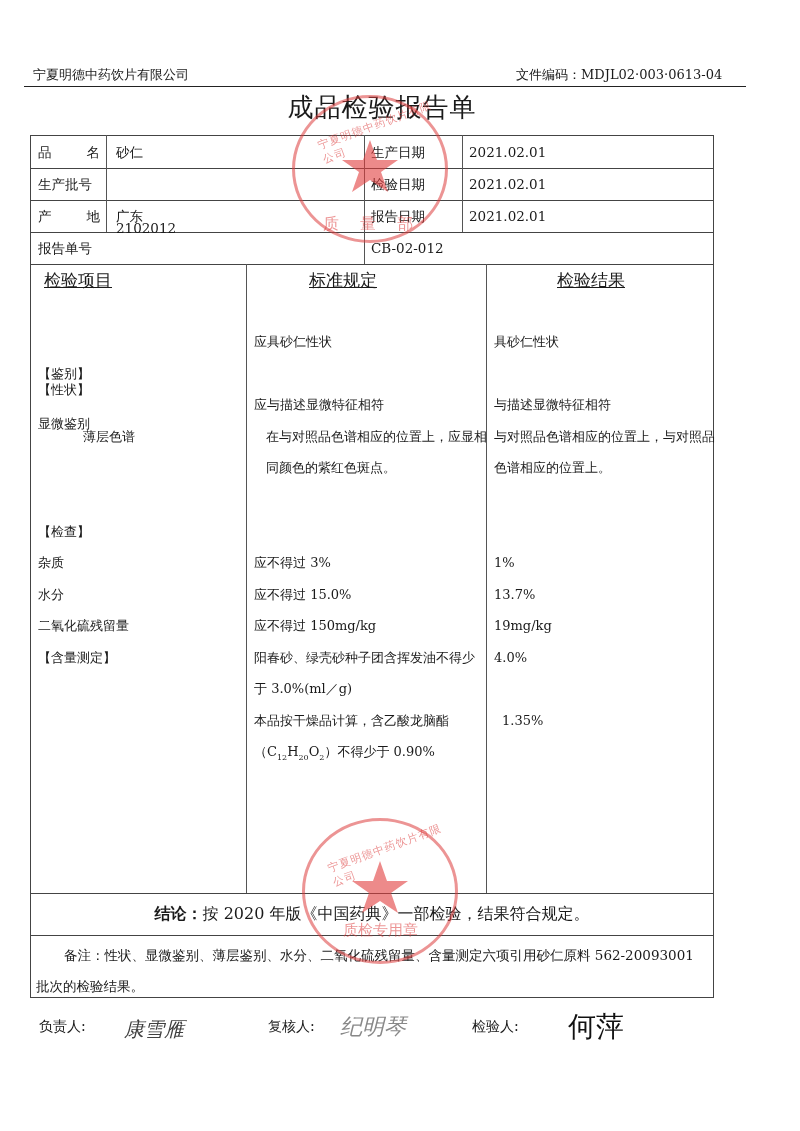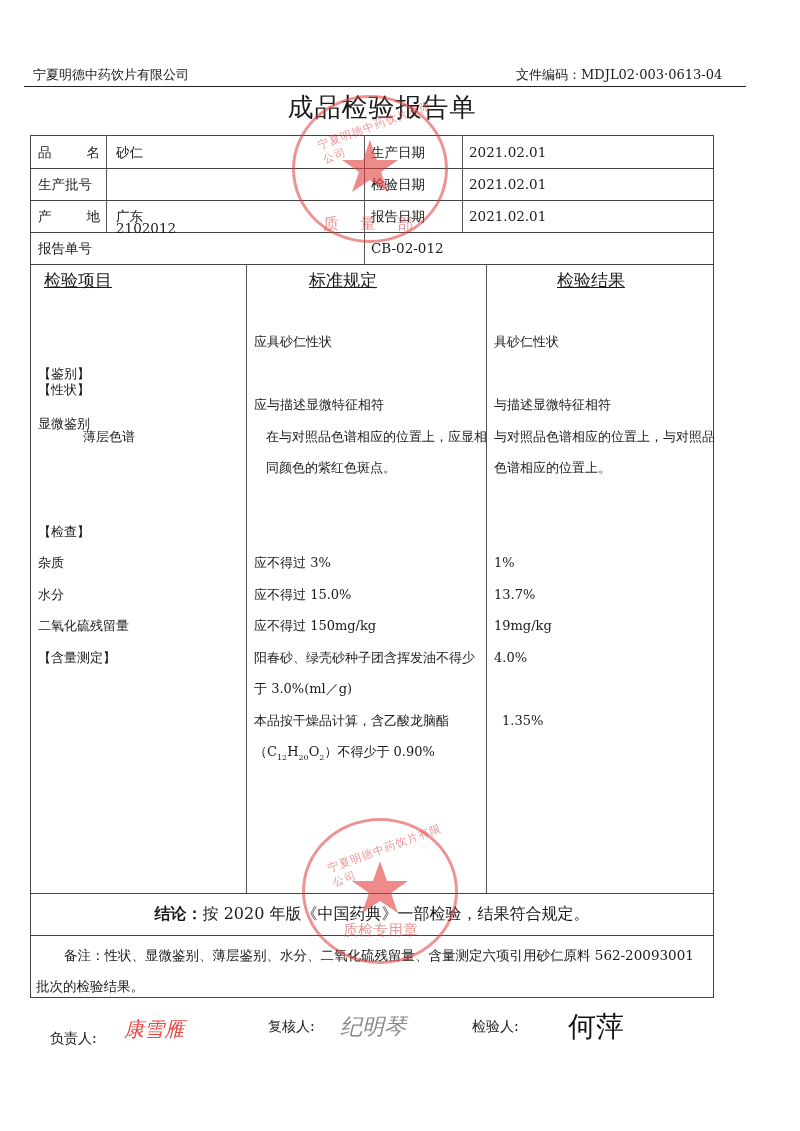--- a/index.html
+++ b/index.html
@@ -112,22 +112,22 @@
 <div class="abs wrap" style="left:254px;top:642px;">阳春砂、绿壳砂种子团含挥发油不得少于 3.0%(ml／g)</div>
 <div class="abs cell body-text" style="left:494px;top:650px;">4.0%</div>
 
 <div class="abs wrap" style="left:254px;top:705px;"><span>本品按干燥品计算，含乙酸龙脑酯</span><br><span>（<span>C</span><sub>12</sub><span>H</span><sub>20</sub><span>O</span><sub>2</sub></span><span>）不得少于 0.90%</span></div>
 <div class="abs cell body-text" style="left:494px;top:713px;margin-left:8px;">1.35%</div>
 
 <div class="abs concl"><b>结论：</b><span>按 2020 年版《中国药典》一部检验，结果符合规定。</span></div>
 
 <div class="abs remark">备注：性状、显微鉴别、薄层鉴别、水分、二氧化硫残留量、含量测定六项引用砂仁原料 562-20093001 批次的检验结果。</div>
 
-<div class="abs sig-label" style="left:50px;top:1018px;margin-top:12px;">负责人:</div>
-<div class="abs sig" style="left:124px;top:1016px;font-size:20px;font-style:italic;color:#ef4444;">康雪雁</div>
+<div class="abs sig-label" style="left:39px;top:1018px;">负责人:</div>
+<div class="abs sig" style="left:124px;top:1016px;font-size:20px;font-style:italic;color:#404040;">康雪雁</div>
 <div class="abs sig-label" style="left:268px;top:1018px;">复核人:</div>
 <div class="abs sig" style="left:340px;top:1012px;font-size:22px;font-style:italic;color:#888;">纪明琴</div>
 <div class="abs sig-label" style="left:472px;top:1018px;">检验人:</div>
 <div class="abs sig" style="left:568px;top:1008px;font-size:28px;color:#111;">何萍</div>
 
 <div class="abs stamp" style="left:292px;top:95px;width:150px;height:142px;">
   <svg width="150" height="142" viewBox="0 0 150 142" style="position:absolute;left:0;top:0;">
     <polygon points="75,42 82,62 103,62 86,74 93,94 75,82 57,94 64,74 47,62 68,62" fill="rgba(225,60,60,0.6)"></polygon>
   </svg>
   <div class="abs stamp-text" style="left:28px;top:100px;letter-spacing:8px;margin-top:16px;">质 量 部</div>

